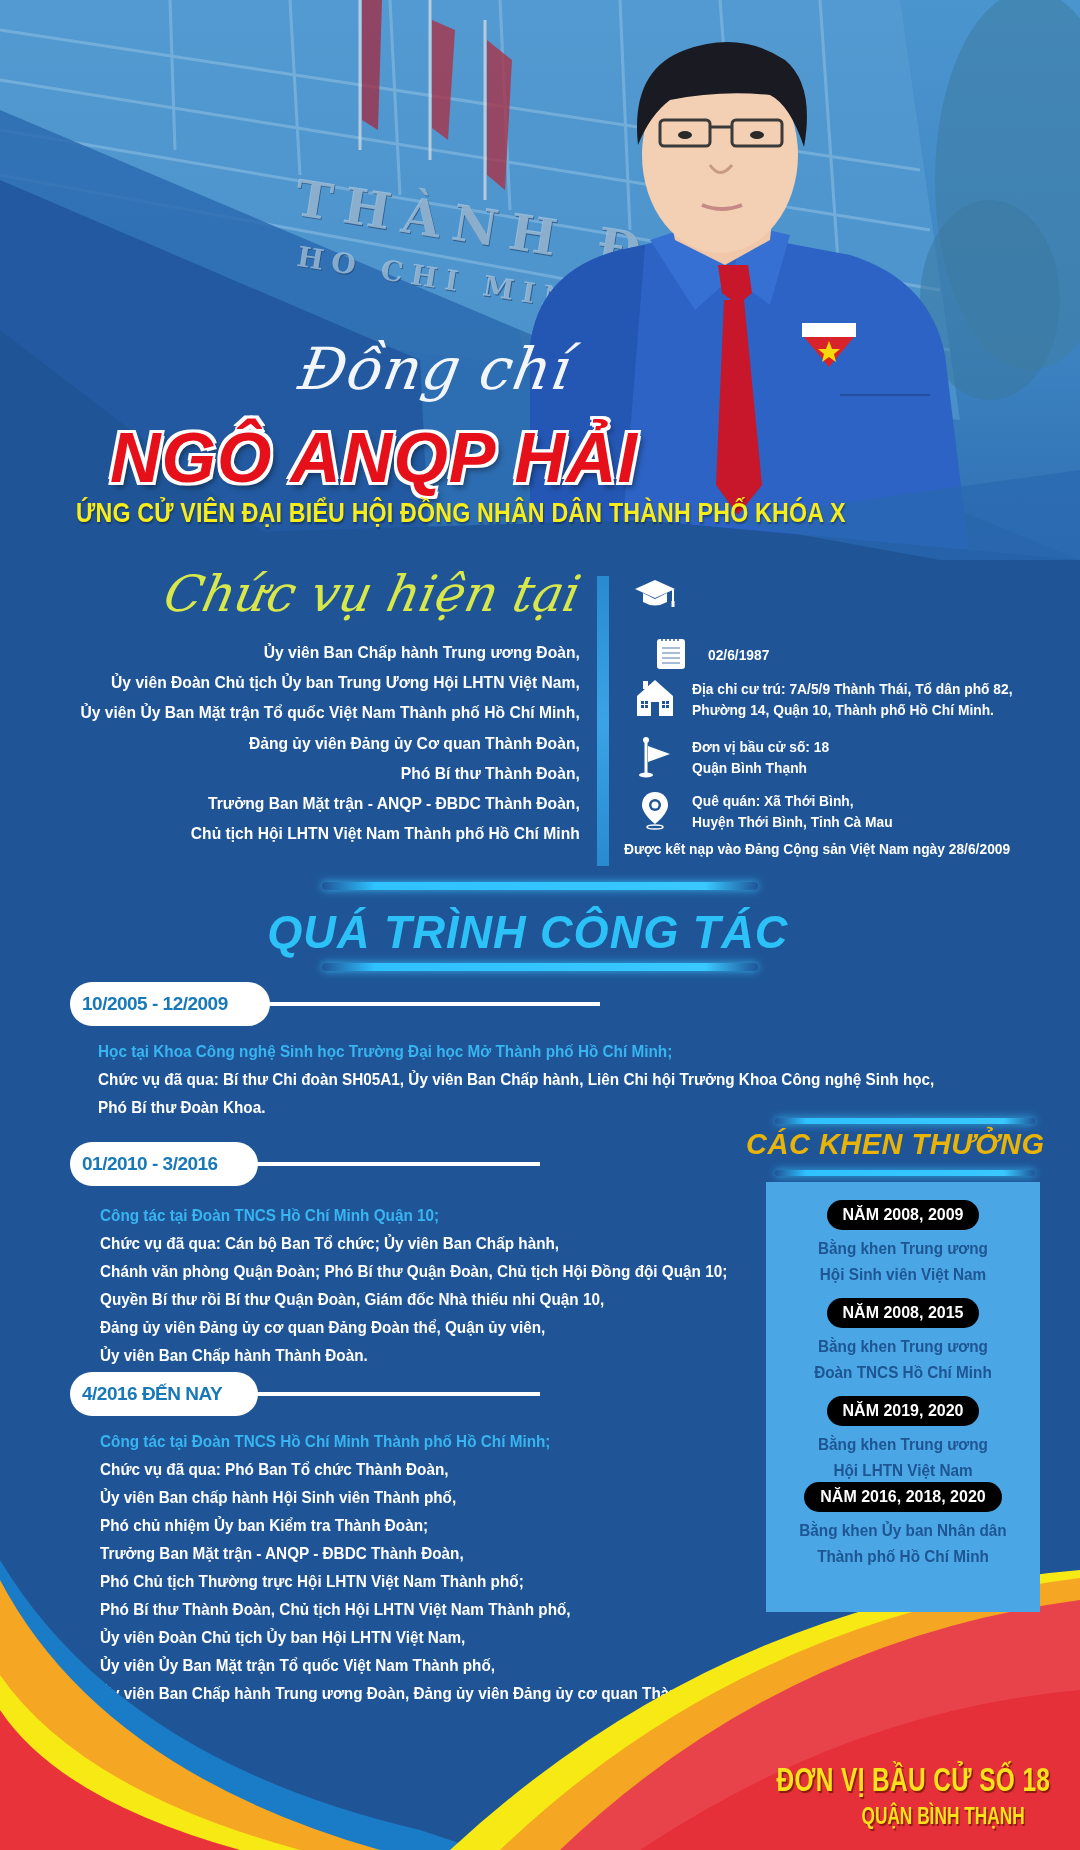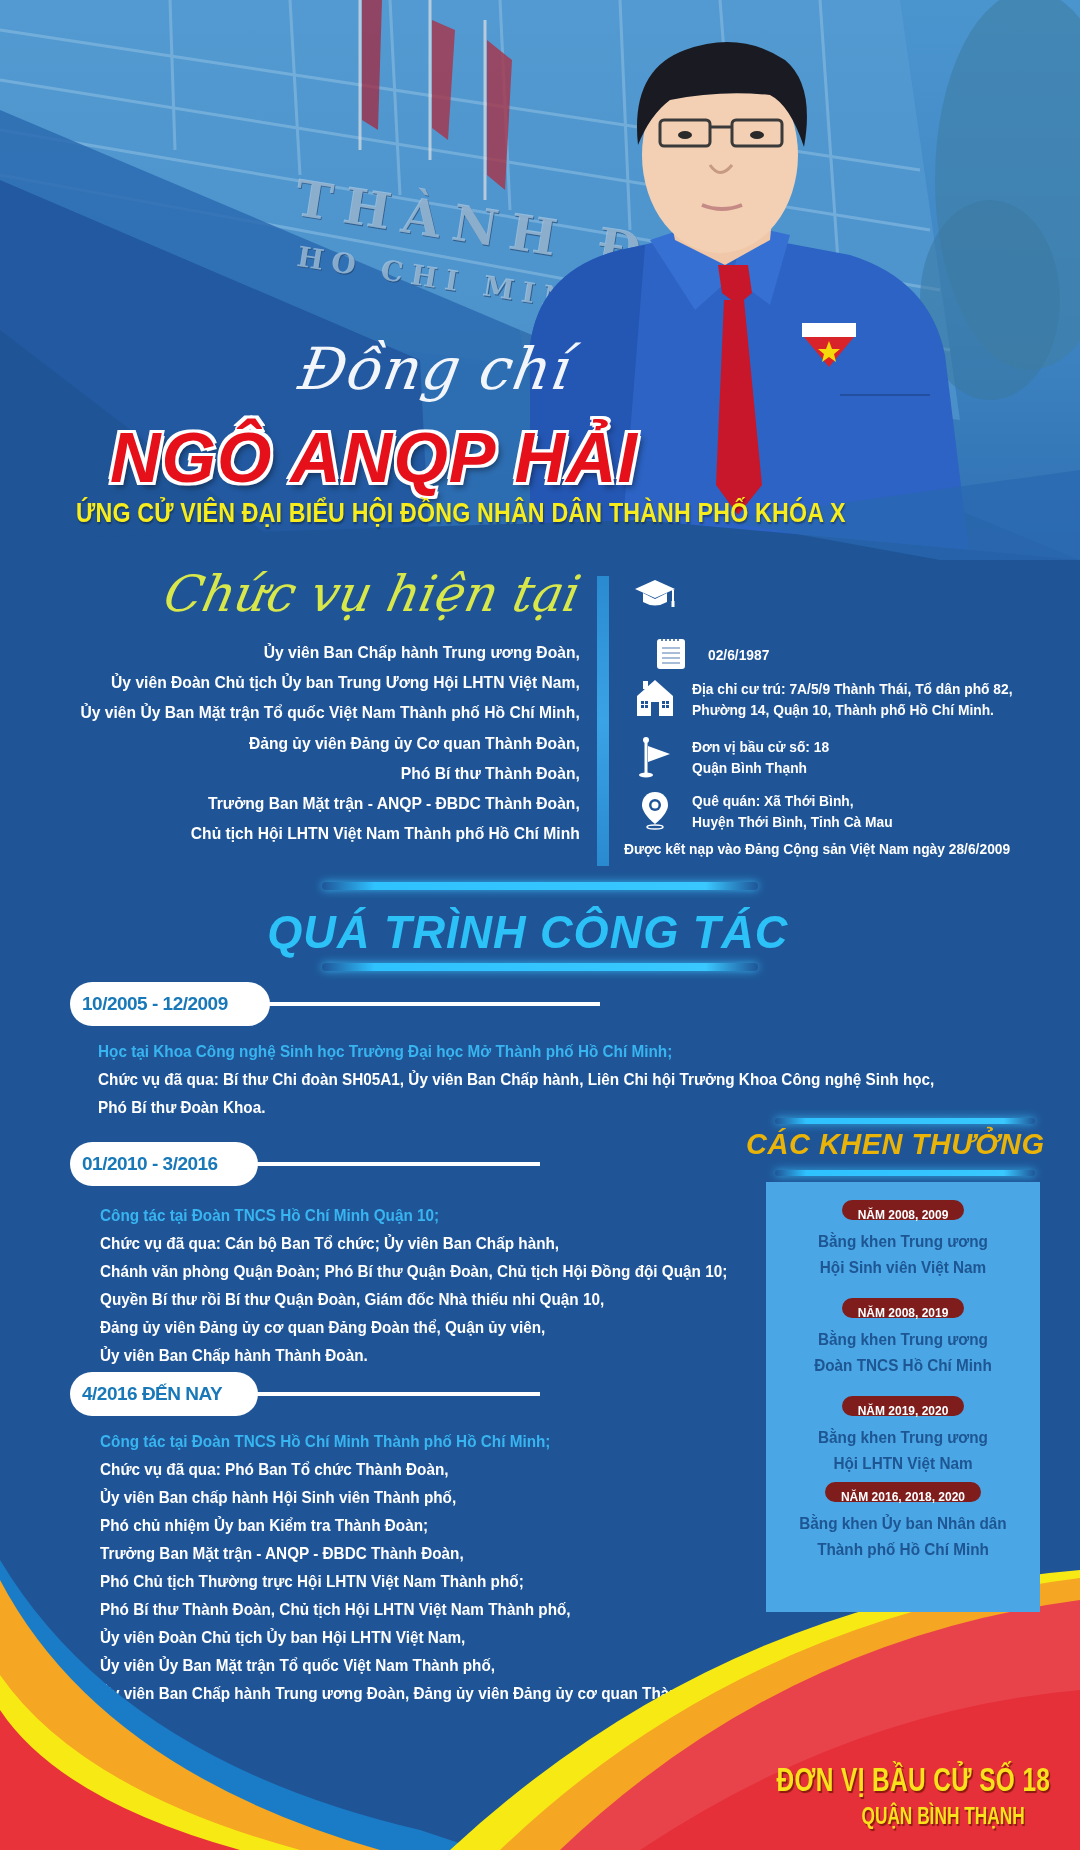--- a/index.html
+++ b/index.html
@@ -77,22 +77,22 @@
     transform: scaleX(0.9); transform-origin: left center; }
   .period-body .line { color: #fff; font-weight: bold; font-size: 17px; line-height: 28px;
     transform: scaleX(0.9); transform-origin: left center; }
 
   
   .awards-title { position: absolute; left: 746px; top: 1128px; font-weight: 900; font-style: italic;
     font-size: 29px; color: #eab308; white-space: nowrap; letter-spacing: 0.5px; }
   .awards-box { position: absolute; left: 766px; top: 1182px; width: 274px; height: 430px;
     background: #4aa6e4; }
   .award { position: absolute; left: 0; width: 274px; text-align: center; }
-  .award-year { display: inline-block; padding: 0 16px; height: 20px; line-height: 30px; border-radius: 15px;
-    background: #7f1d1d; color: #fff; font-weight: 900; font-size: 12px; white-space: nowrap; }
+  .award-year { display: inline-block; padding: 0 16px; height: 30px; line-height: 30px; border-radius: 15px;
+    background: #000000; color: #fff; font-weight: 900; font-size: 16px; white-space: nowrap; }
   .award-desc { color: #1e5593; font-weight: bold; font-size: 17px; line-height: 26px; margin-top: 6px;
     transform: scaleX(0.9); }
 
   
   .bottom-swoosh { position: absolute; left: 0; top: 1560px; }
   .district-1 { position: absolute; right: 30px; top: 1760px; font-weight: 900; font-size: 34px;
     color: #f9e11b; white-space: nowrap; transform: scaleX(0.72); transform-origin: right center;
     text-shadow: 2px 2px 1px #8b1a10; letter-spacing: 0.5px; }
   .district-2 { position: absolute; right: 55px; top: 1802px; font-weight: 900; font-size: 24px;
     color: #f9e11b; white-space: nowrap; transform: scaleX(0.72); transform-origin: right center;
@@ -345,21 +345,21 @@
     <path d="M1080,130 Q850,150 640,290 L1080,290 Z" fill="#e5303a"></path>
   </svg>
 
   <div class="awards-box">
     <div class="award" style="top:18px;">
       <span class="award-year">NĂM 2008, 2009</span>
       <div class="award-desc">Bằng khen Trung ương</div>
       <div class="award-desc" style="margin-top:0">Hội Sinh viên Việt Nam</div>
     </div>
     <div class="award" style="top:116px;">
-      <span class="award-year">NĂM 2008, 2019</span>
+      <span class="award-year">NĂM 2008, 2015</span>
       <div class="award-desc">Bằng khen Trung ương</div>
       <div class="award-desc" style="margin-top:0">Đoàn TNCS Hồ Chí Minh</div>
     </div>
     <div class="award" style="top:214px;">
       <span class="award-year">NĂM 2019, 2020</span>
       <div class="award-desc">Bằng khen Trung ương</div>
       <div class="award-desc" style="margin-top:0">Hội LHTN Việt Nam</div>
     </div>
     <div class="award" style="top:300px;">
       <span class="award-year">NĂM 2016, 2018, 2020</span>

